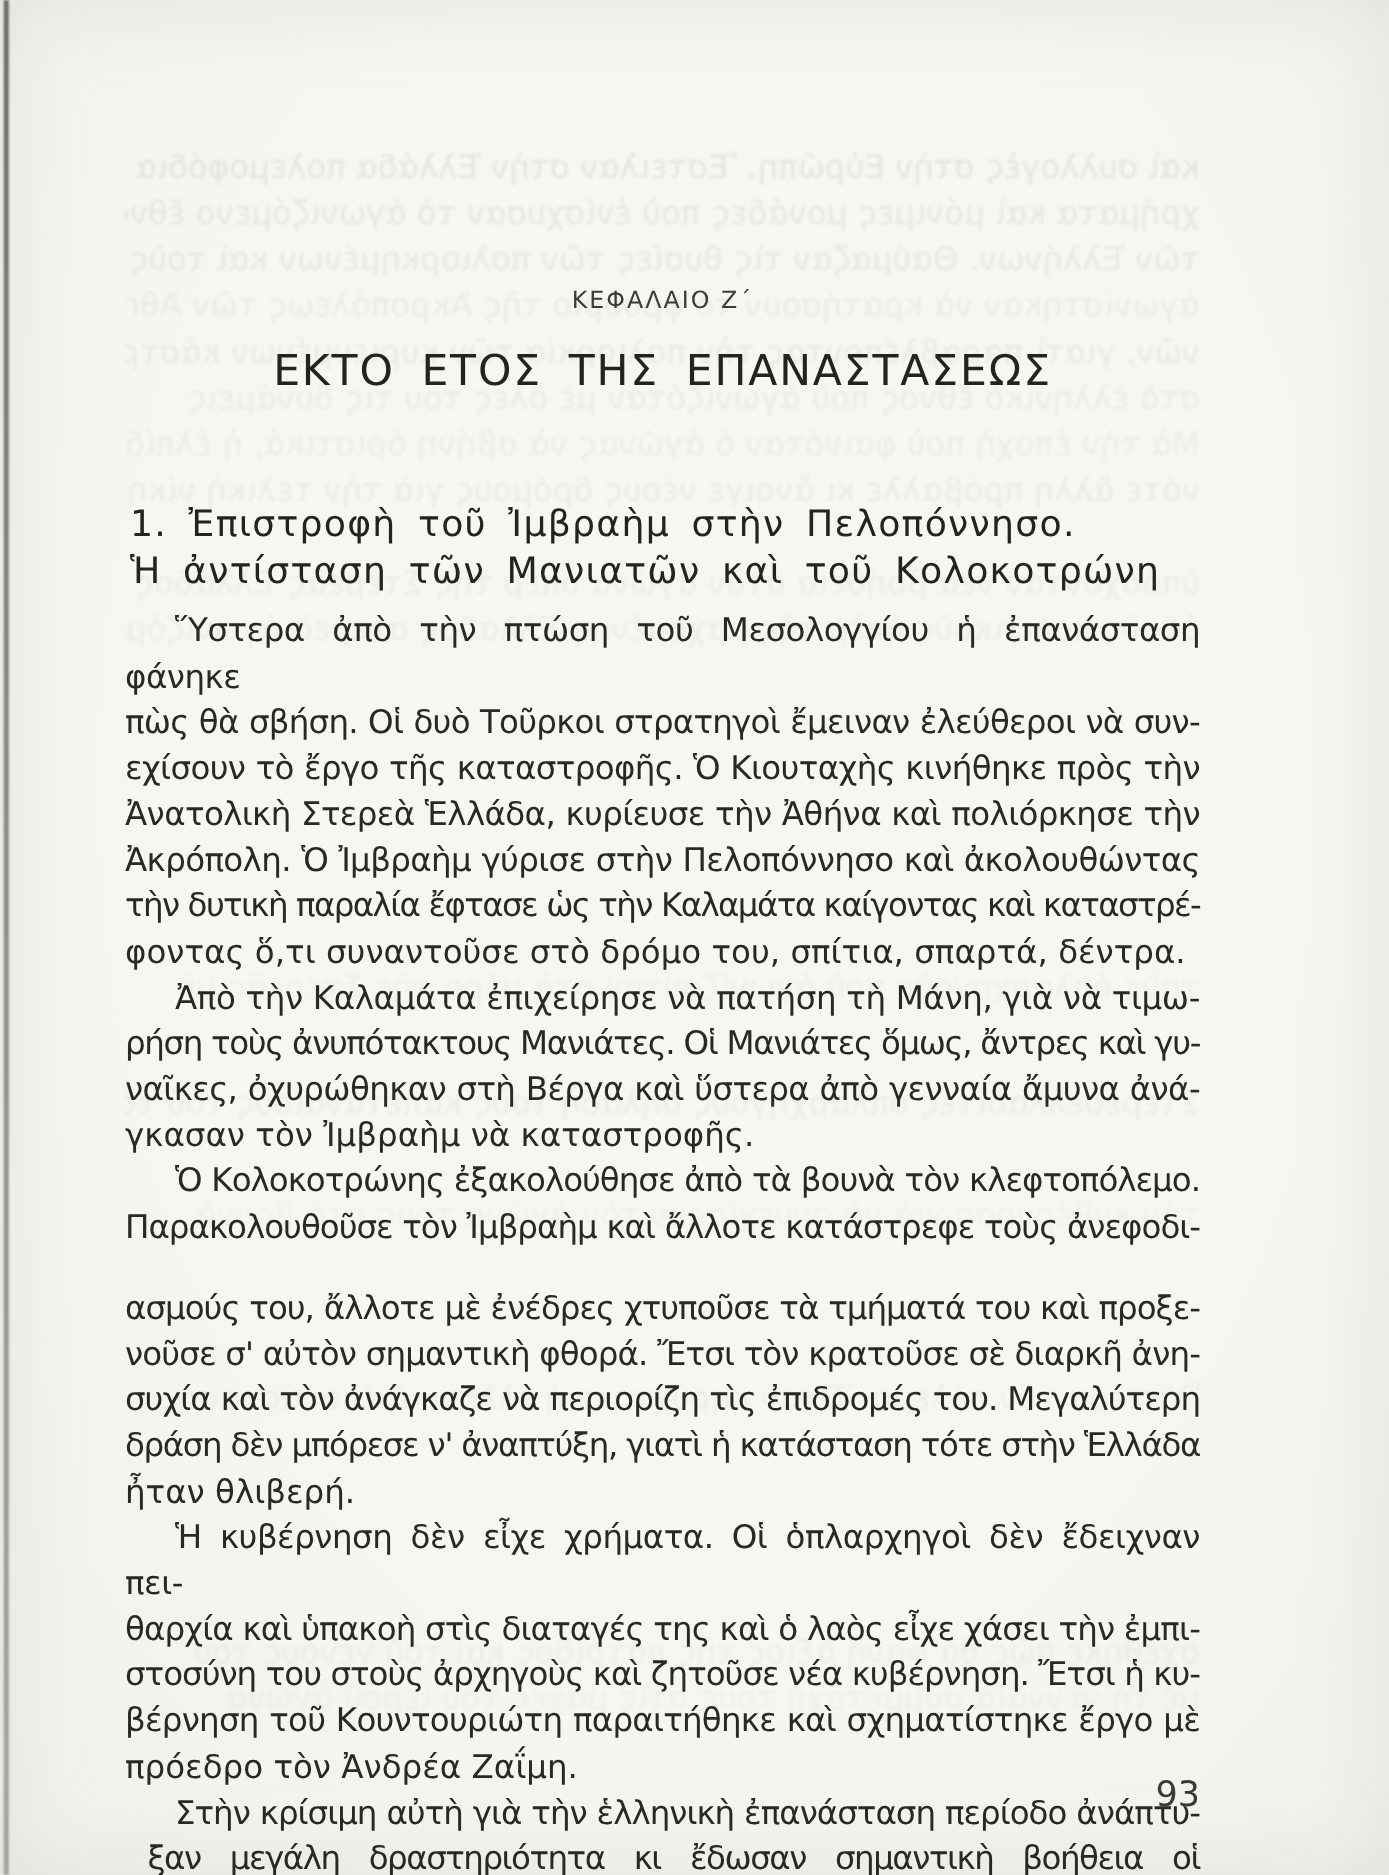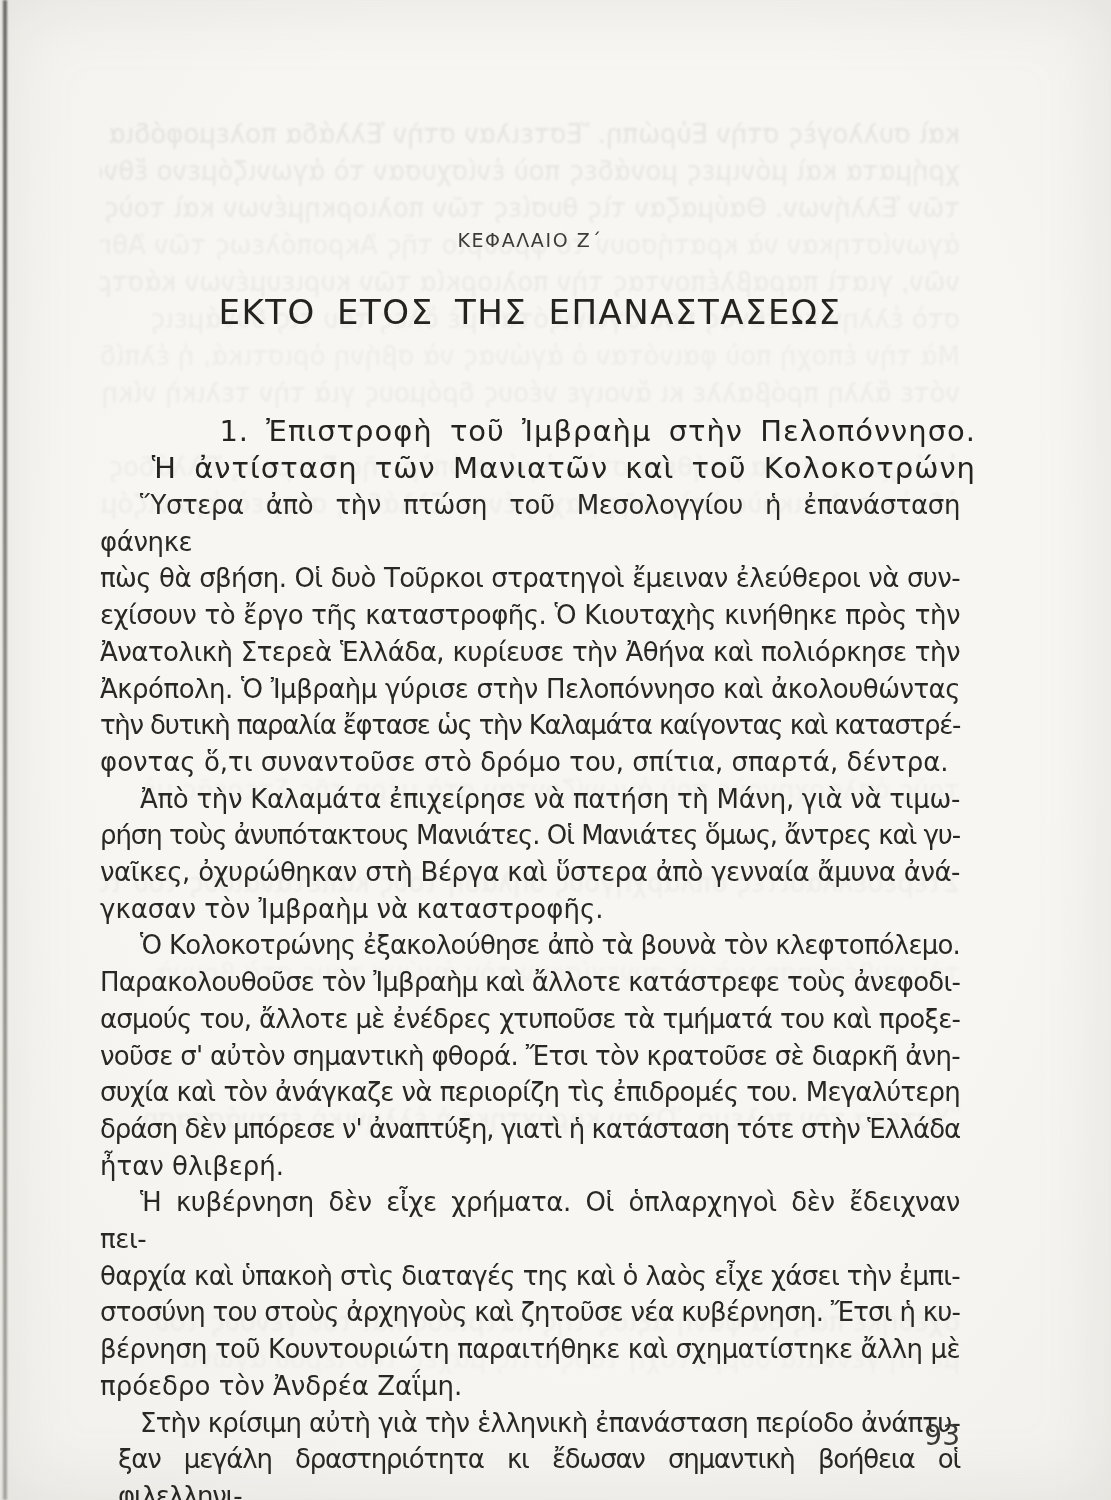--- a/index.html
+++ b/index.html
@@ -30,29 +30,29 @@
     white-space:nowrap;overflow:hidden;
   }
   .content{position:absolute;left:100px;top:0;width:860px;}
   .chapter{
     position:absolute;top:229px;width:100%;
     text-align:center;
     font-size:19px;letter-spacing:1.6px;
     color:#3b3b38;
   }
   .title{
-    position:absolute;top:292px;width:100%;margin:0;
+    position:absolute;top:277px;width:100%;margin:0;
     text-align:center;
     font-size:34px;font-weight:400;
     letter-spacing:1.5px;word-spacing:9px;
     color:#232320;
   }
   .section{
-    position:absolute;top:397px;width:100%;margin:16px;
-    text-align:right;
+    position:absolute;top:397px;width:100%;margin:4px;
+    text-align:left;
     font-size:29px;font-weight:400;line-height:37px;
     letter-spacing:1px;word-spacing:7px;
     color:#232320;
   }
   .body{
     position:absolute;top:487px;width:100%;
     font-size:26px;line-height:36.7px;
     color:#282825;
   }
   .line{text-align:justify;text-align-last:justify;}
@@ -105,29 +105,29 @@
         <div class="line" style="letter-spacing: -0.5px;">Ἀνατολικὴ Στερεὰ Ἑλλάδα, κυρίευσε τὴν Ἀθήνα καὶ πολιόρκησε τὴν</div>
         <div class="line" style="letter-spacing: -0.5px;">Ἀκρόπολη. Ὁ Ἰμβραὴμ γύρισε στὴν Πελοπόννησο καὶ ἀκολουθώντας</div>
         <div class="line" style="letter-spacing: -1.3px;">τὴν δυτικὴ παραλία ἔφτασε ὡς τὴν Καλαμάτα καίγοντας καὶ καταστρέ-</div>
         <div class="line endline" style="">φοντας ὅ,τι συναντοῦσε στὸ δρόμο του, σπίτια, σπαρτά, δέντρα.</div>
         <div class="line indent" style="letter-spacing: -0.3px;">Ἀπὸ τὴν Καλαμάτα ἐπιχείρησε νὰ πατήση τὴ Μάνη, γιὰ νὰ τιμω-</div>
         <div class="line" style="letter-spacing: -1.1px;">ρήση τοὺς ἀνυπότακτους Μανιάτες. Οἱ Μανιάτες ὅμως, ἄντρες καὶ γυ-</div>
         <div class="line" style="letter-spacing: -0.5px;">ναῖκες, ὀχυρώθηκαν στὴ Βέργα καὶ ὕστερα ἀπὸ γενναία ἄμυνα ἀνά-</div>
         <div class="line endline" style="">γκασαν τὸν Ἰμβραὴμ νὰ καταστροφῆς.</div>
         <div class="line indent" style="letter-spacing: -0.8px;">Ὁ Κολοκοτρώνης ἐξακολούθησε ἀπὸ τὰ βουνὰ τὸν κλεφτοπόλεμο.</div>
         <div class="line" style="letter-spacing: -0.8px;">Παρακολουθοῦσε τὸν Ἰμβραὴμ καὶ ἄλλοτε κατάστρεφε τοὺς ἀνεφοδι-</div>
-        <div class="line" style="letter-spacing: -0.8px;">ασμούς του, ἄλλοτε μὲ ἐνέδρες χτυποῦσε τὰ τμήματά του καὶ προξε-</div>
+        <div class="line" style="letter-spacing: -0.8px; margin-top: 28px;">ασμούς του, ἄλλοτε μὲ ἐνέδρες χτυποῦσε τὰ τμήματά του καὶ προξε-</div>
         <div class="line" style="letter-spacing: -0.7px;">νοῦσε σ' αὐτὸν σημαντικὴ φθορά. Ἔτσι τὸν κρατοῦσε σὲ διαρκῆ ἀνη-</div>
         <div class="line" style="letter-spacing: -0.8px;">συχία καὶ τὸν ἀνάγκαζε νὰ περιορίζη τὶς ἐπιδρομές του. Μεγαλύτερη</div>
         <div class="line" style="letter-spacing: -1.1px;">δράση δὲν μπόρεσε ν' ἀναπτύξη, γιατὶ ἡ κατάσταση τότε στὴν Ἑλλάδα</div>
         <div class="line endline" style="">ἦταν θλιβερή.</div>
         <div class="line indent" style="letter-spacing: -0.4px;">Ἡ κυβέρνηση δὲν εἶχε χρήματα. Οἱ ὁπλαρχηγοὶ δὲν ἔδειχναν πει-</div>
         <div class="line" style="letter-spacing: -0.7px;">θαρχία καὶ ὑπακοὴ στὶς διαταγές της καὶ ὁ λαὸς εἶχε χάσει τὴν ἐμπι-</div>
         <div class="line" style="letter-spacing: -0.8px;">στοσύνη του στοὺς ἀρχηγοὺς καὶ ζητοῦσε νέα κυβέρνηση. Ἔτσι ἡ κυ-</div>
-        <div class="line" style="letter-spacing: -0.6px;">βέρνηση τοῦ Κουντουριώτη παραιτήθηκε καὶ σχηματίστηκε ἄλλη μὲ</div>
+        <div class="line" style="letter-spacing: -0.6px;">βέρνηση τοῦ Κουντουριώτη παραιτήθηκε καὶ σχηματίστηκε ἔργο μὲ</div>
         <div class="line endline" style="">πρόεδρο τὸν Ἀνδρέα Ζαΐμη.</div>
         <div class="line indent" style="letter-spacing: -0.8px;">Στὴν κρίσιμη αὐτὴ γιὰ τὴν ἑλληνικὴ ἐπανάσταση περίοδο ἀνάπτυ-</div>
         <div class="line" style="letter-spacing: -1.2px; margin-left: 18px;">ξαν μεγάλη δραστηριότητα κι ἔδωσαν σημαντικὴ βοήθεια οἱ φιλελληνι-</div>
       </div>
   </div>
 
   <div class="page-number">93</div>
 </div>
 
 </body></html>

